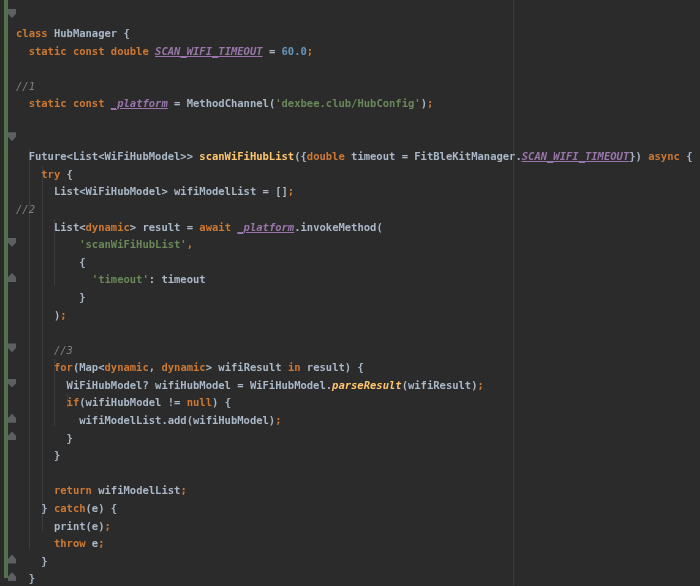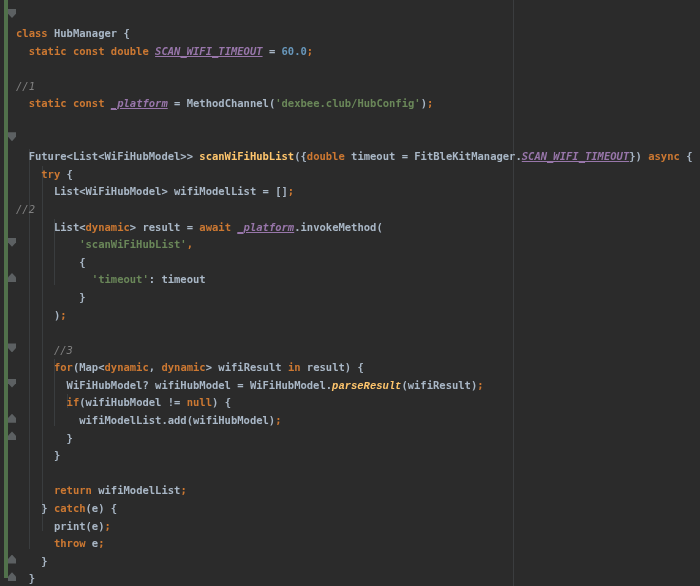--- a/index.html
+++ b/index.html
@@ -19,21 +19,21 @@
   .code{position:absolute;left:16px;top:5px;white-space:pre;margin-top:20px;}
   .code-line{height:17.6px;}
   .tk-kw{color:#cc7832;}
   .tk-def{color:#a9b7c6;}
   .tk-str{color:#6a8759;}
   .tk-strw{color:#6a8759;text-decoration-style:wavy;text-decoration-color:#5a9154;text-decoration-thickness:1px;text-underline-offset:2px;}
   .tk-com{color:#808080;font-style:italic;font-weight:normal;}
   .tk-num{color:#6897bb;}
   .tk-fld{color:#9876aa;font-style:italic;text-decoration:underline;}
   .tk-fn{color:#ffc66d;text-align:right;}
-  .tk-fni{color:#ffc66d;font-style:italic;font-family:Liberation Mono, monospace;}
+  .tk-fni{color:#ffc66d;font-style:italic;}
   .fold-icon{position:absolute;left:8px;width:8px;height:9px;background:#5c6062;}
   .fold-down{clip-path:polygon(0 0,100% 0,100% 52%,50% 100%,0 52%);}
   .fold-up{clip-path:polygon(50% 0,100% 48%,100% 100%,0 100%,0 48%);}
 </style>
 </head>
 <body>
 
 <div class="editor">
   <div class="vcs-bar" style="top: 0px; height: 578px;"></div>
   <div class="margin-line" style="left: 513px;"></div>

